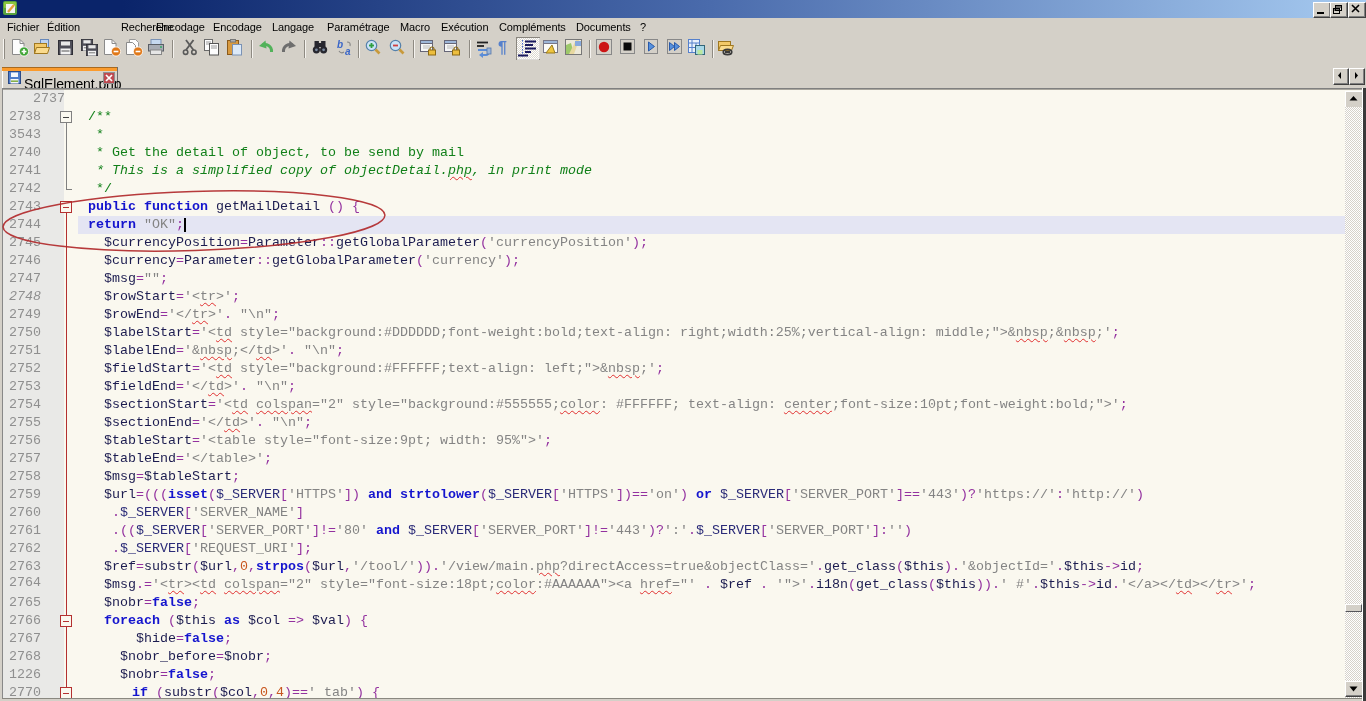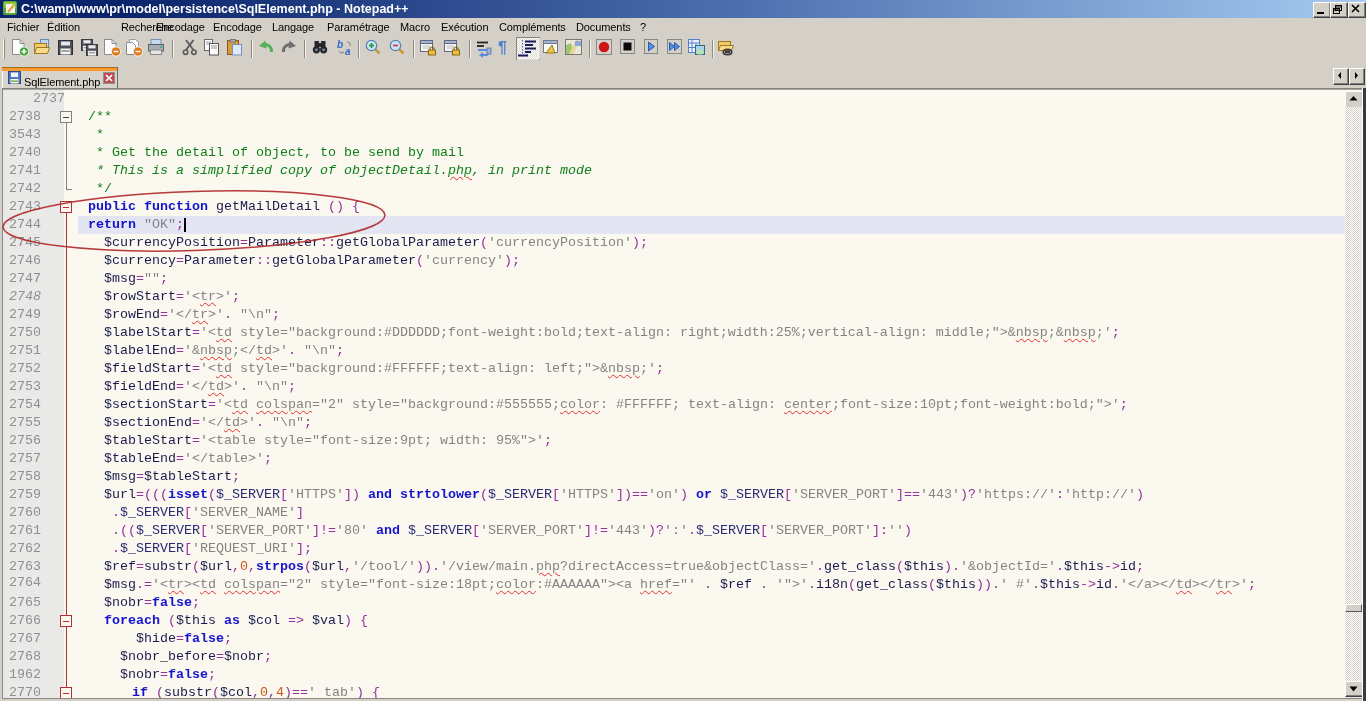--- a/index.html
+++ b/index.html
@@ -11,21 +11,21 @@
 .capbtn{position:absolute;top:2px;width:16px;height:14px;background:#D4D0C8;
  border-top:1px solid #fff;border-left:1px solid #fff;border-right:1px solid #404040;border-bottom:1px solid #404040;
  box-shadow:inset -1px -1px 0 #808080;}
 #menubar{position:absolute;left:0;top:18px;width:1366px;height:17px;background:#D4D0C8;}
 .mi{position:absolute;top:3px;font-size:11px;letter-spacing:-0.1px;color:#000;white-space:pre;}
 #toolbar{position:absolute;left:0;top:35px;width:1366px;height:27px;background:#D4D0C8;}
 #tabbar{position:absolute;left:0;top:62px;width:1366px;height:26px;background:#D4D0C8;}
 #tab1{position:absolute;left:2px;top:67px;width:114px;height:21px;background:#D8D4CC;
  border-left:1px solid #fff;border-right:1px solid #6c6c6c;}
 #tab1 .stripe{position:absolute;left:-1px;top:0;width:115px;height:3px;background:#FB9B2D;border-top:1px solid #a86a20;}
-#tab1 .tabtxt{position:absolute;left:21px;top:9px;font-size:11px;letter-spacing:-0.1px;color:#000;}
+#tab1 .tabtxt{position:absolute;left:21px;top:9px;font-size:14px;letter-spacing:-0.1px;color:#000;}
 #editor{position:absolute;left:0;top:88px;width:1366px;height:613px;background:#FAF8EF;}
 #edtopline{position:absolute;left:0;top:88px;width:1366px;height:1px;background:#808080;}
 #edtopline2{position:absolute;left:0;top:89px;width:1366px;height:1px;background:#a9a69e;}
 #nummargin{position:absolute;left:2px;top:90px;width:62px;height:611px;background:#E9E9E7;}
 #leftborder{position:absolute;left:0;top:88px;width:2px;height:613px;background:#D4D0C8;border-right:1px solid #888;}
 .lnum{position:absolute;left:9px;width:50px;height:18px;font-family:"Liberation Mono",monospace;
  font-size:13.3333px;line-height:18px;color:#8f8f8f;letter-spacing:0;}
 #curline{position:absolute;left:78px;top:216px;width:1268px;height:18px;background:#E4E5F3;}
 .cl{position:absolute;height:18px;font-family:"Liberation Mono",monospace;font-size:13.3333px;
  line-height:18px;white-space:pre;color:#1C1C50;}
@@ -46,21 +46,20 @@
 svg{position:absolute;}
 </style></head>
 <body>
 <div id="titlebar">
  <svg width="15" height="15" style="left:3px;top:1px;">
   <rect x="0" y="0" width="14" height="14" rx="2" fill="#59A33F"></rect>
   <rect x="1" y="1" width="12" height="6" rx="1" fill="#8DC63F"></rect>
   <polygon points="3,3 10,3 12,5 12,12 3,12" fill="#F4F4F4"></polygon>
   <line x1="5" y1="11" x2="11" y2="4" stroke="#E8A33D" stroke-width="2.4"></line>
  </svg>
- <div id="title-text">C:\wamp\www\pr\model\persistence\SqlElement.php - Notepad++</div>
  <div class="capbtn" style="left:1313px;">
       <svg width="14" height="12">
         <rect x="3" y="9" width="7" height="2" fill="#000"></rect>
       </svg>
     </div>
  <div class="capbtn" style="left:1330px;">
       <svg width="14" height="12">
         <rect x="4.5" y="2.5" width="6" height="5" fill="none" stroke="#000"></rect>
         <rect x="4.5" y="3.5" width="6" height="1" fill="#000"></rect>
         <rect x="2.5" y="5.5" width="6" height="5" fill="none" stroke="#000"></rect>
@@ -363,21 +362,21 @@
 <div class="lnum" style="top:486px;">2759</div>
 <div class="lnum" style="top:504px;">2760</div>
 <div class="lnum" style="top:522px;">2761</div>
 <div class="lnum" style="top:540px;">2762</div>
 <div class="lnum" style="top:558px;">2763</div>
 <div class="lnum" style="top:574px;">2764</div>
 <div class="lnum" style="top:594px;">2765</div>
 <div class="lnum" style="top:612px;">2766</div>
 <div class="lnum" style="top:630px;">2767</div>
 <div class="lnum" style="top:648px;">2768</div>
-<div class="lnum" style="top:666px;">1962</div>
+<div class="lnum" style="top:666px;">1226</div>
 <div class="lnum" style="top:684px;">2770</div>
 <div id="leftborder"></div>
 <div id="curline"></div>
 <div id="lines"></div>
 <div class="cl" style="left:88px;top:108px;"><span class="c">/**</span></div>
 <div class="cl" style="left:96px;top:126px;"><span class="c">*</span></div>
 <div class="cl" style="left:96px;top:144px;"><span class="c">* Get the detail of object, to be send by mail</span></div>
 <div class="cl" style="left:96px;top:162px;font-style:italic;"><span class="c">* This is a simplified copy of objectDetail.<span class="sq">php</span>, in print mode</span></div>
 <div class="cl" style="left:96px;top:180px;"><span class="c">*/</span></div>
 <div class="cl" style="left:88px;top:198px;"><span class="k">public</span> <span class="k">function</span> getMailDetail <span class="o">()</span> <span class="o">{</span></div>

